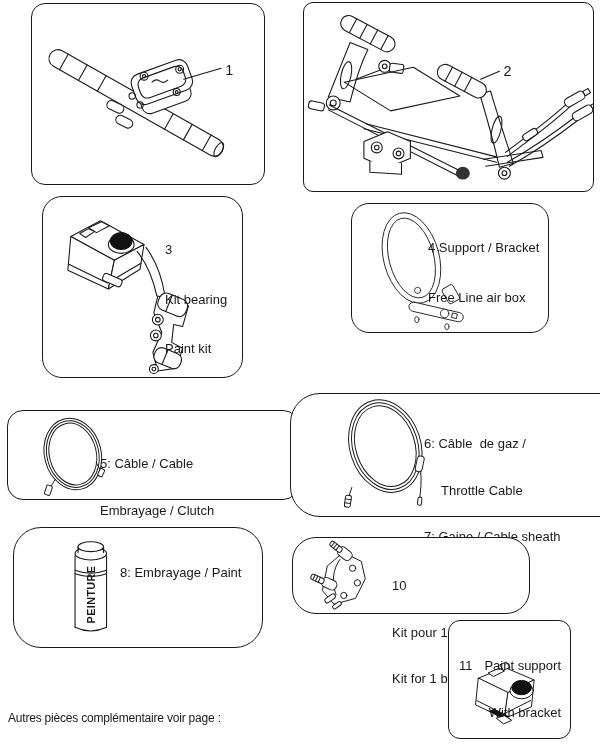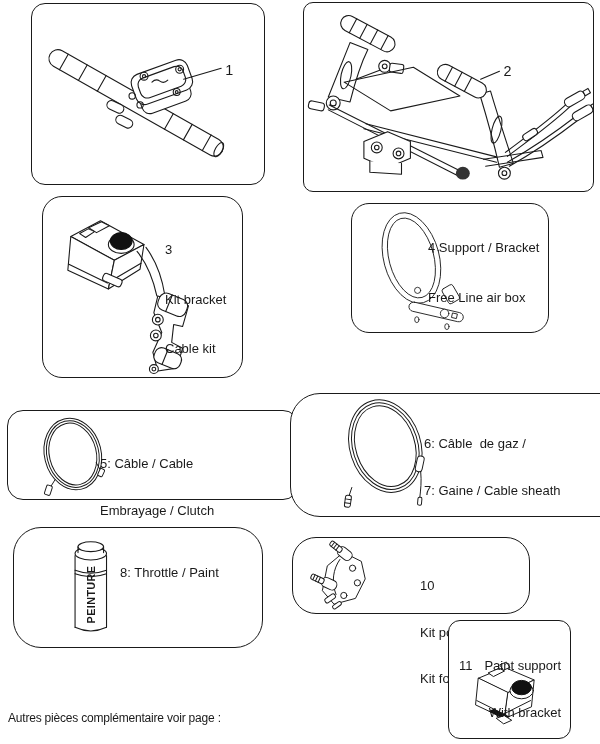--- a/index.html
+++ b/index.html
@@ -157,22 +157,22 @@
         <g transform="translate(126,163) rotate(22)">
           <rect x="-14" y="-8" width="28" height="16" rx="6.5" fill="#ffffff"></rect>
           <line x1="-3" y1="-8" x2="-3" y2="8"></line>
         </g>
         <circle cx="112" cy="174" r="4.5" fill="#ffffff"></circle>
           <circle cx="112" cy="174" r="1.9"></circle>
       </g>
     </svg>
     <div class="tblock" style="left:122px; top:12px;">
       <div class="tline">3</div>
-      <div class="tline">Kit bracket</div>
-      <div class="tline">Cable kit</div>
+      <div class="tline">Kit bearing</div>
+      <div class="tline">Paint kit</div>
     </div>
   </div>
 
   <div class="panel" style="left:351px; top:203px; width:198px; height:130px; border-radius:18px;">
     <svg class="art" viewBox="0 0 198 166">
       <g stroke="#1a1a1a" stroke-width="1.1" fill="none" stroke-linecap="round" stroke-linejoin="round">
         <g transform="translate(49,70) rotate(-15)">
           <ellipse rx="36" ry="60" fill="#ffffff"></ellipse>
           <ellipse rx="29" ry="53" fill="#ffffff"></ellipse>
         </g>
@@ -239,38 +239,39 @@
             <rect x="-3.5" y="-8" width="7" height="16" rx="3" fill="#ffffff"></rect>
           </g>
         <path d="M104,79 C105,89 104,97 103,106"></path>
         <g transform="translate(103,109) rotate(5)">
             <rect x="-2" y="-4" width="4" height="8" rx="1.5" fill="#ffffff"></rect>
           </g>
       </g>
     </svg>
     <div class="tblock lh15" style="left:133px; top:11px;">
       <div class="tline">6: Câble  de gaz /</div>
+      <div class="tline ind">Throttle Cable</div>
       <div class="tline">7: Gaine / Cable sheath</div>
     </div>
   </div>
 
   <div class="panel" style="left:13px; top:527px; width:250px; height:121px; border-radius:28px;">
     <svg class="art" viewBox="0 0 250 121">
       <g stroke="#1a1a1a" stroke-width="1.1" fill="none" stroke-linecap="round" stroke-linejoin="round">
         <ellipse cx="77" cy="26" rx="16" ry="6.5" fill="#ffffff"></ellipse>
         <path d="M64,25 L64,19 M90,25 L90,19"></path>
         <ellipse cx="77" cy="19" rx="13" ry="5" fill="#ffffff"></ellipse>
         <path d="M61,28 L61,101 M93,28 L93,101"></path>
         <path d="M61,43 Q77,49 93,43 M61,46.5 Q77,52.5 93,46.5"></path>
         <path d="M61,101 Q77,108.5 93,101"></path>
       </g>
       <text transform="translate(81,97) rotate(-90)" font-size="11" font-weight="bold" letter-spacing="0.4" fill="#1a1a1a">PEINTURE</text>
     </svg>
     <div class="tblock" style="left:106px; top:4px;">
-      <div class="tline">8: Throttle / Paint</div>
+      <div class="tline">8: Embrayage / Paint</div>
     </div>
   </div>
 
   <div class="panel" style="left:292px; top:537px; width:238px; height:77px; border-radius:24px;">
     <svg class="art" viewBox="0 0 238 77">
       <g stroke="#1a1a1a" stroke-width="1" fill="none" stroke-linecap="round" stroke-linejoin="round">
         <path d="M50,15 L68,24 L72,42 L62,62 L40,68 L28,54 L33,29 Z" fill="#ffffff"></path>
         <path d="M46,22 C39,32 37,45 42,58"></path>
         <circle cx="59" cy="31" r="3.2" fill="#ffffff"></circle>
         <circle cx="64" cy="46" r="3.2" fill="#ffffff"></circle>
@@ -294,21 +295,21 @@
             <line x1="2" y1="-2.8" x2="2" y2="2.8"></line>
         </g>
         <g transform="translate(36,62) rotate(-35)">
             <rect x="-6" y="-2.5" width="12" height="5" rx="2" fill="#ffffff"></rect>
           </g>
         <g transform="translate(43,69) rotate(-35)">
             <rect x="-5" y="-2" width="10" height="4" rx="1.8" fill="#ffffff"></rect>
           </g>
       </g>
     </svg>
-    <div class="tblock lh15" style="left:99px; top:9px;margin-left:28px;">
+    <div class="tblock lh15" style="left:99px; top:9px;">
       <div class="tline">10</div>
       <div class="tline">Kit pour 1 palier</div>
       <div class="tline">Kit for 1 bearing cage</div>
     </div>
   </div>
 
   <div class="panel" style="left:448px; top:620px; width:123px; height:119px; border-radius:12px;">
     <svg class="art" viewBox="0 0 135 119">
       <g stroke="#1a1a1a" stroke-width="1.1" fill="none" stroke-linecap="round" stroke-linejoin="round">
         <path d="M33,58 L62,46 L95,60 L66,74 Z" fill="#ffffff"></path>

